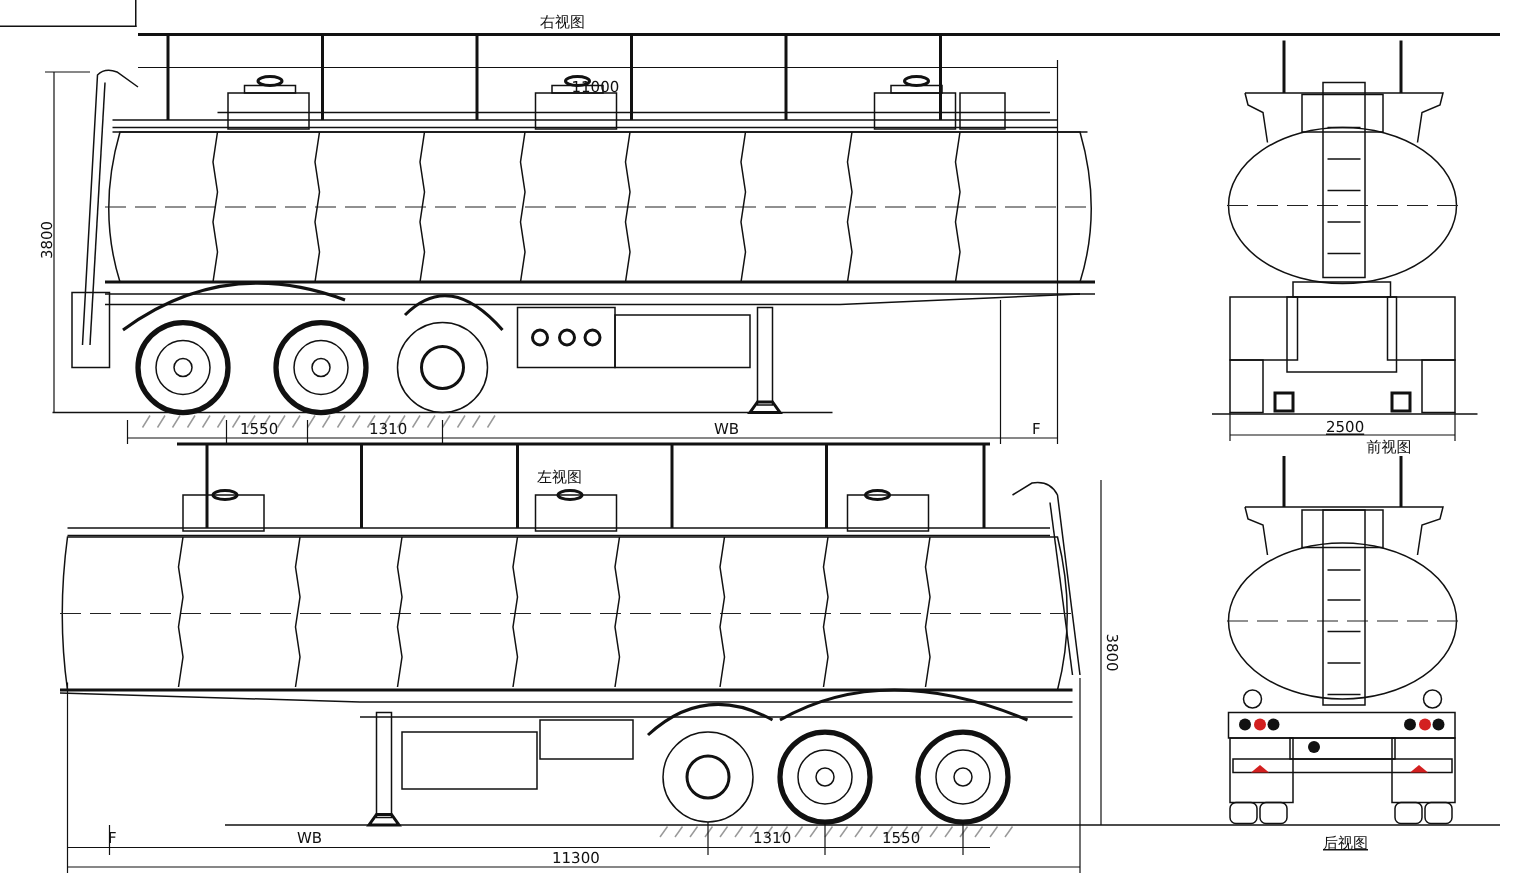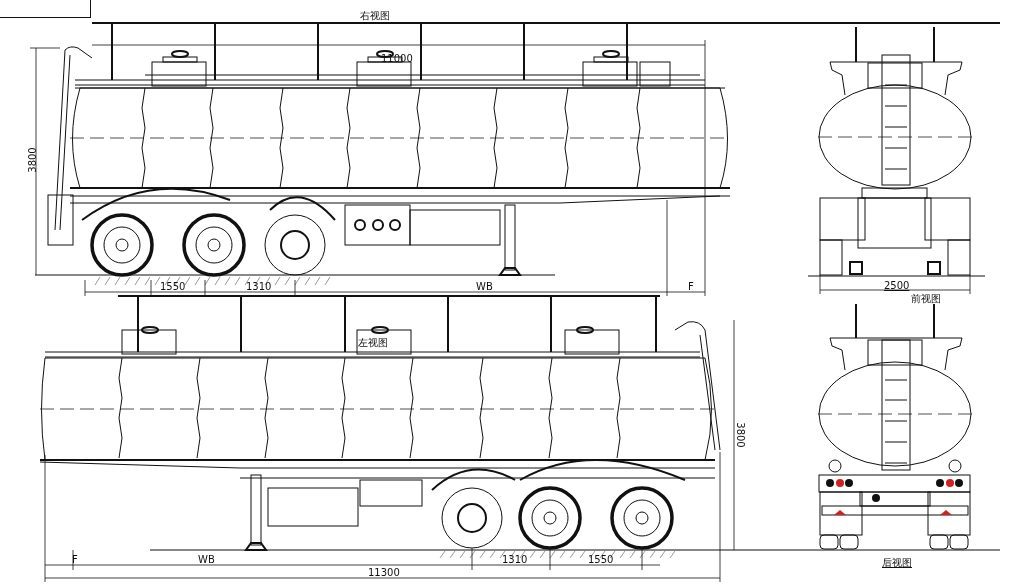--- a/index.html
+++ b/index.html
@@ -297,21 +297,21 @@
 </svg>
 
 <div class="lbl" style="left:360px;top:11px;">右视图</div>
 <div class="lbl" style="left:381px;top:54px;">11000</div>
 <div class="lbl vlbl" style="left:20px;top:155px;">3800</div>
 <div class="lbl" style="left:160px;top:282px;">1550</div>
 <div class="lbl" style="left:246px;top:282px;">1310</div>
 <div class="lbl" style="left:476px;top:282px;">WB</div>
 <div class="lbl" style="left:688px;top:282px;">F</div>
 
-<div class="lbl" style="left:358px;top:314px;margin-top:24px;">左视图</div>
+<div class="lbl" style="left:358px;top:314px;">左视图</div>
 <div class="lbl vlbl2" style="left:727px;top:430px;">3800</div>
 <div class="lbl" style="left:72px;top:555px;">F</div>
 <div class="lbl" style="left:198px;top:555px;">WB</div>
 <div class="lbl" style="left:502px;top:555px;">1310</div>
 <div class="lbl" style="left:588px;top:555px;">1550</div>
 <div class="lbl" style="left:368px;top:568px;">11300</div>
 
 <div class="lbl" style="left:884px;top:281px;text-decoration:underline;">2500</div>
 <div class="lbl" style="left:896px;top:294px;margin-left:15px;">前视图</div>
 <div class="lbl" style="left:882px;top:558px;text-decoration:underline;">后视图</div>

